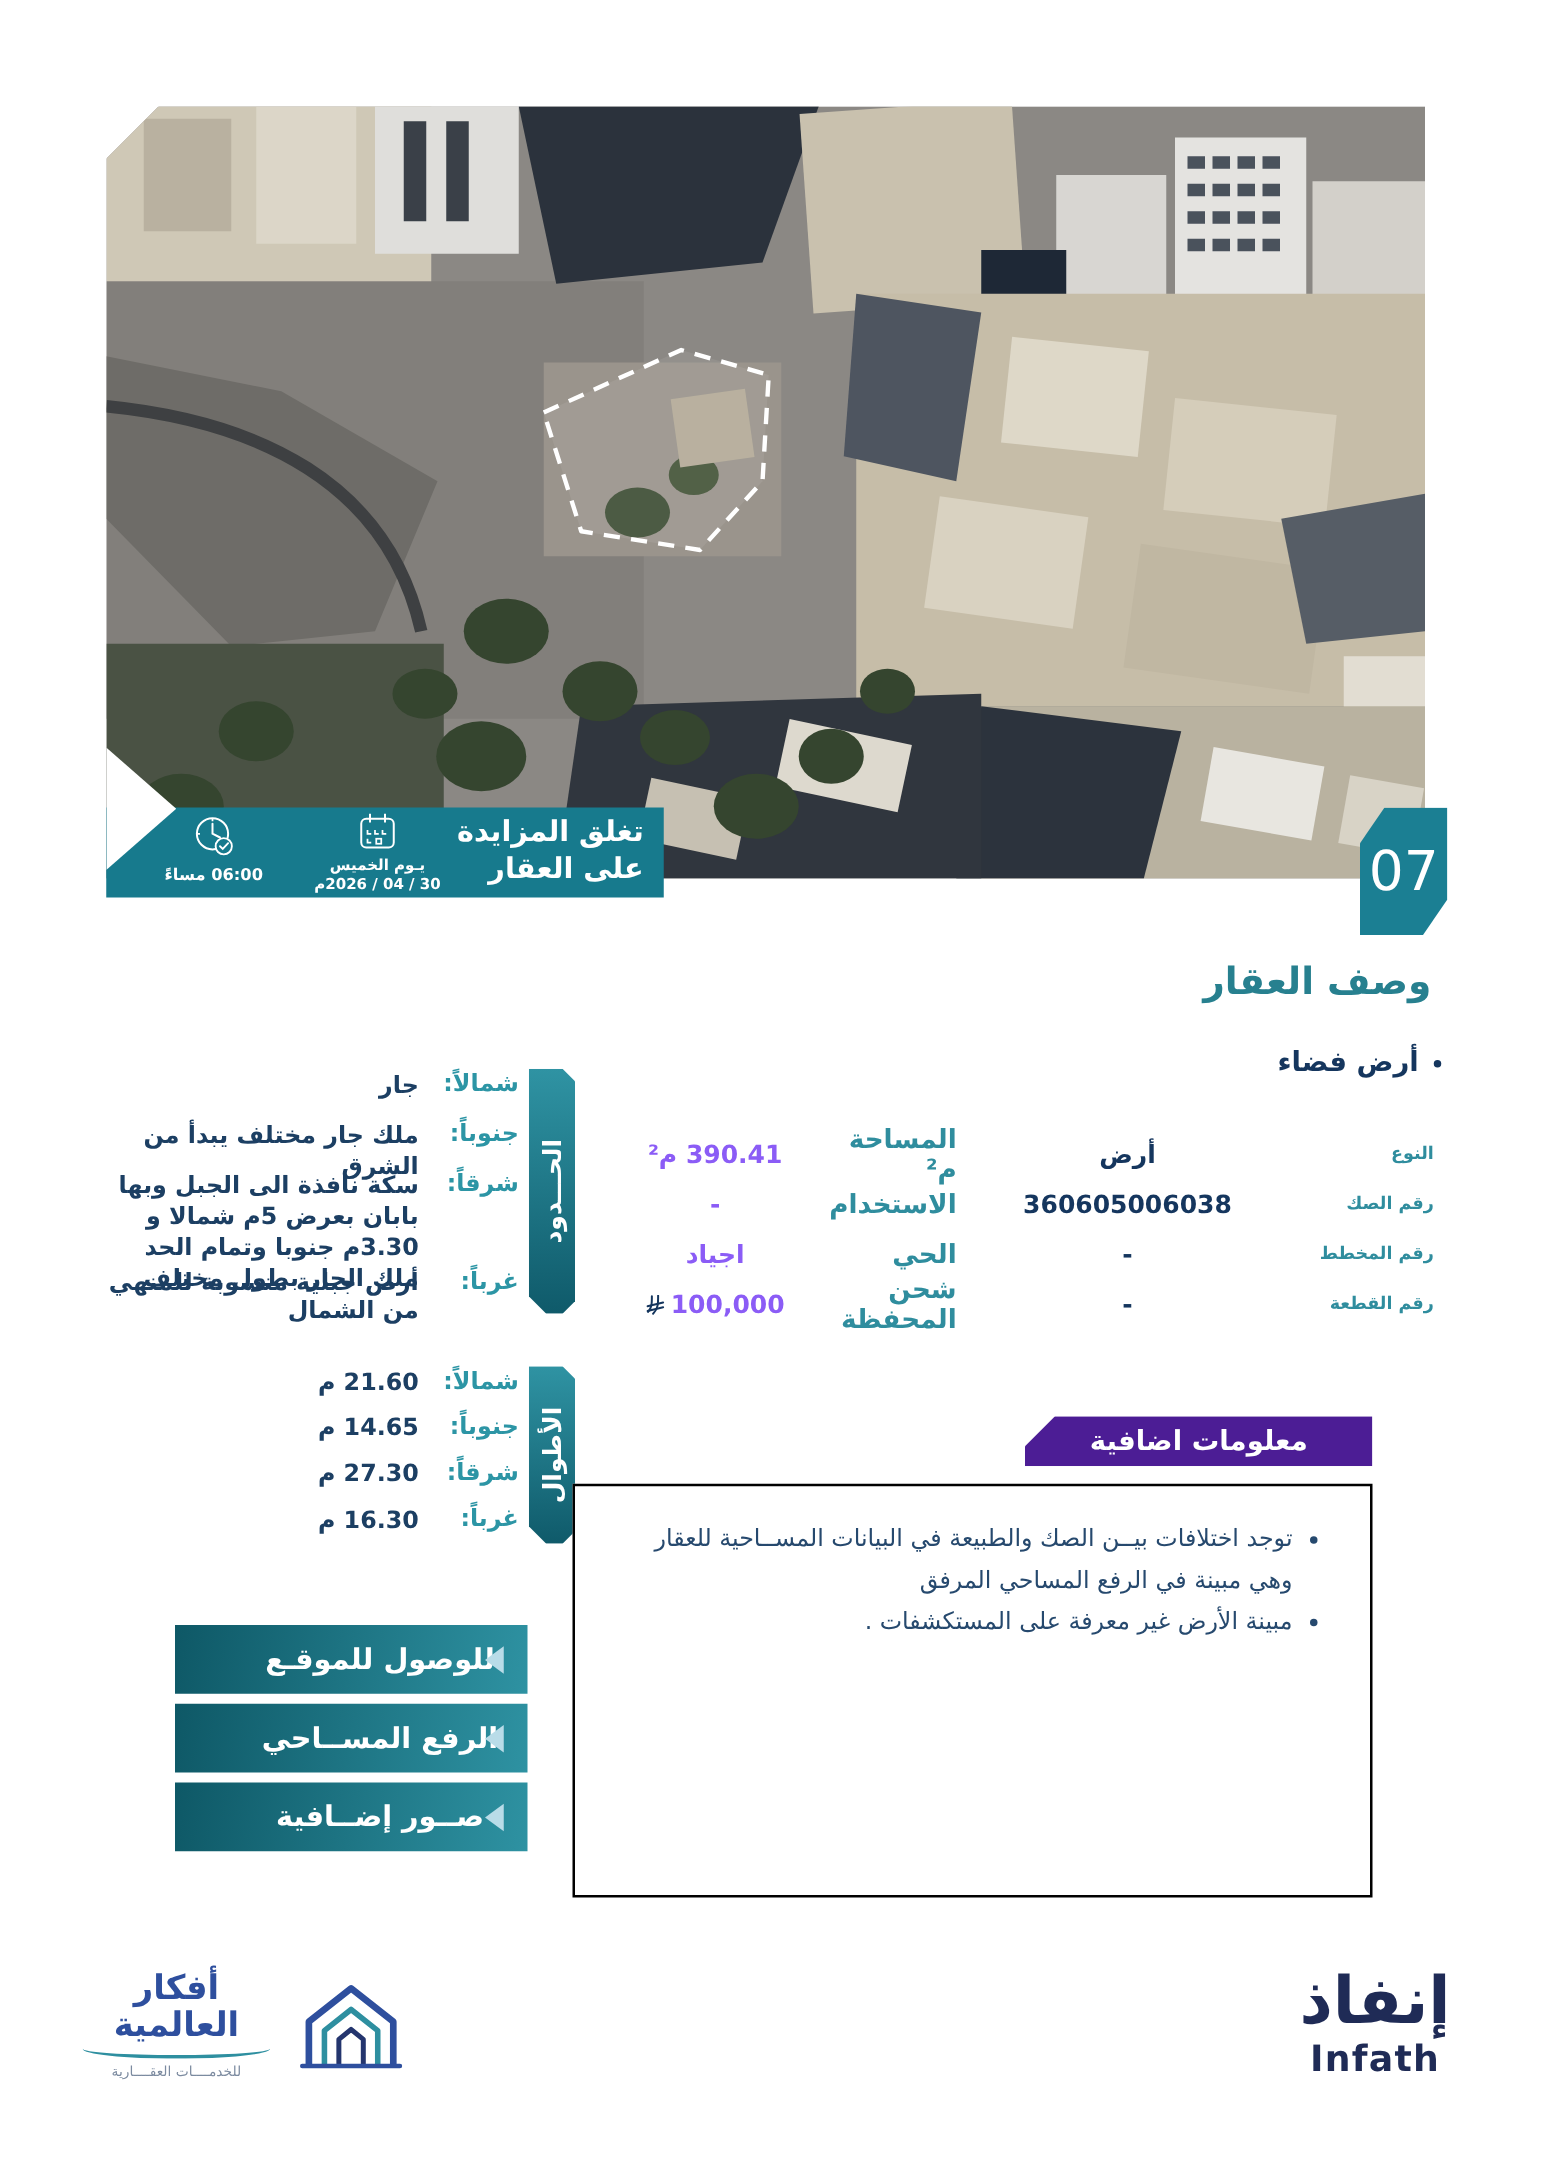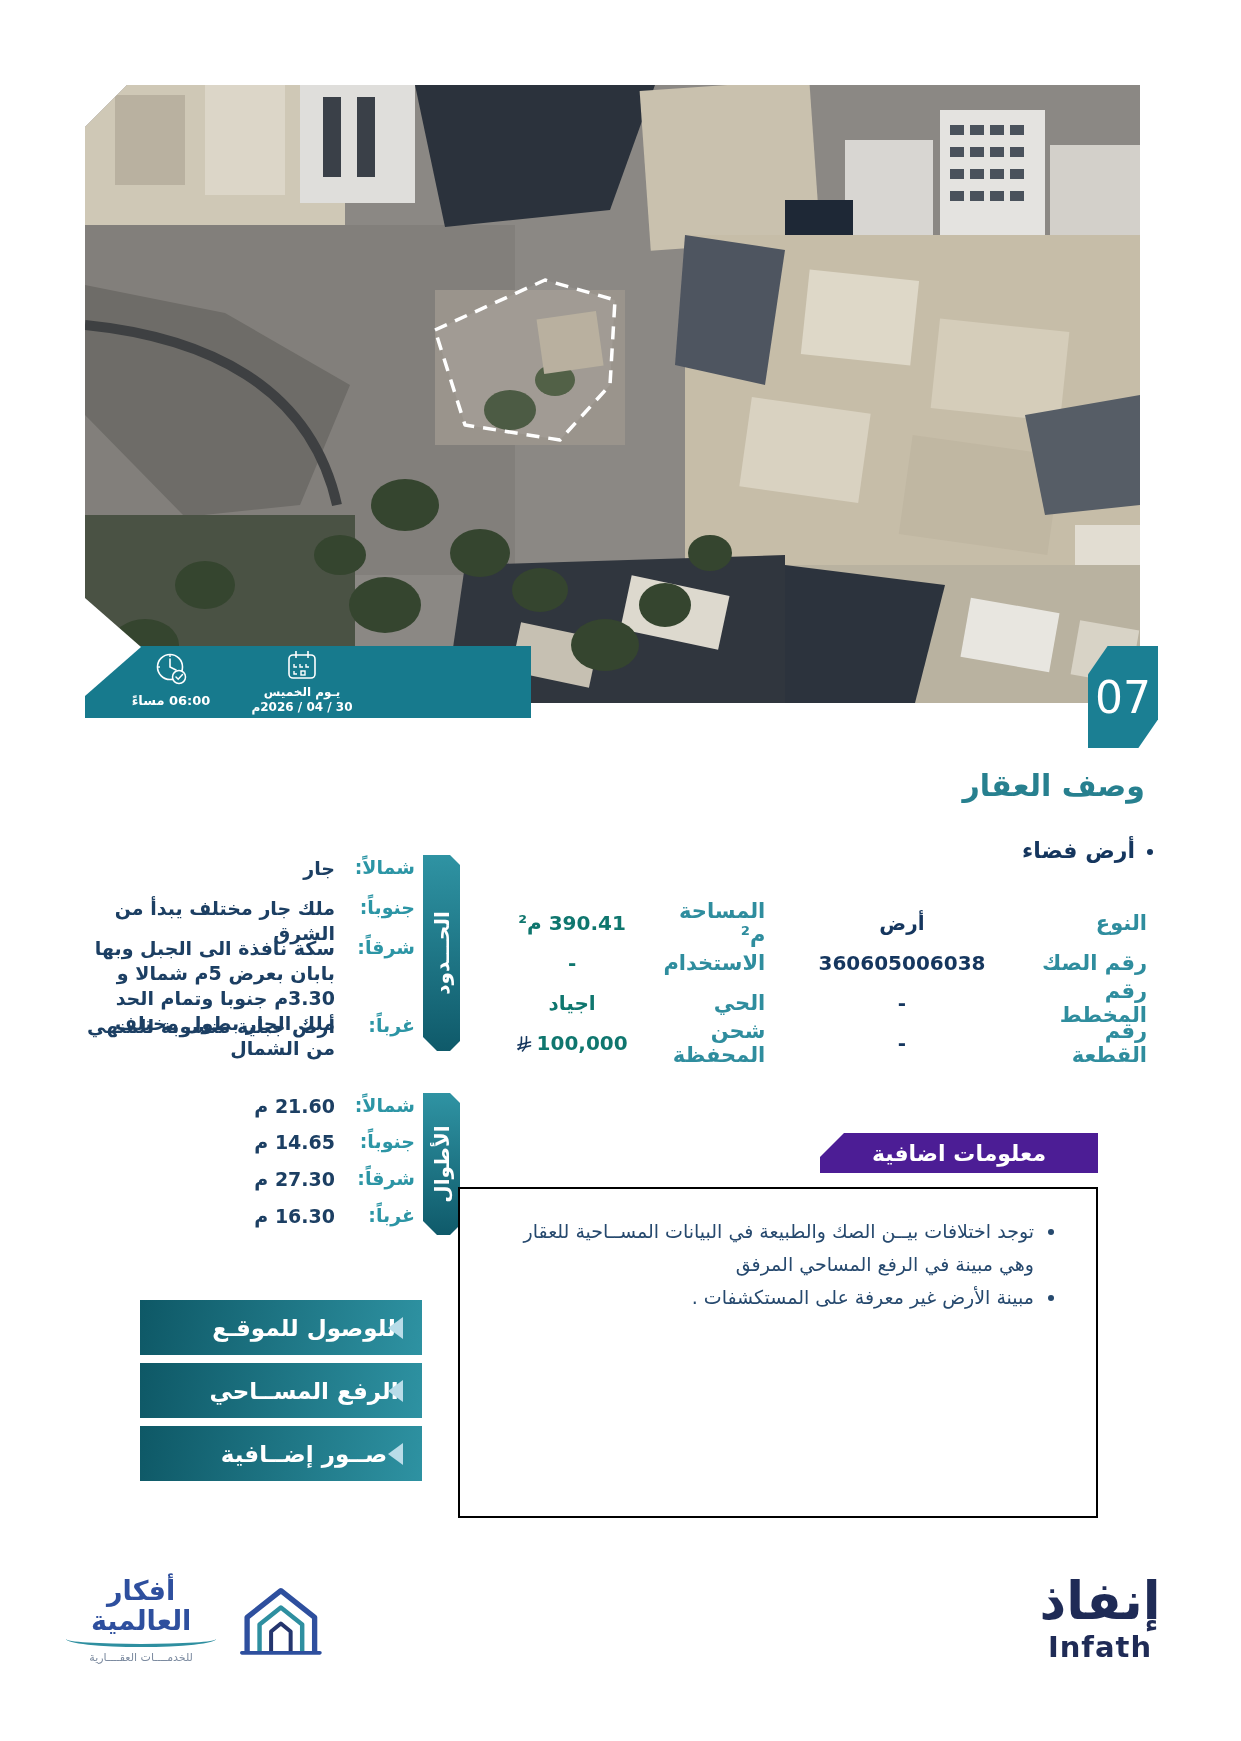--- a/index.html
+++ b/index.html
@@ -33,24 +33,24 @@
     color:#fff;font-weight:normal;font-size:44px;display:flex;align-items:center;justify-content:center;
     font-family:"DejaVu Sans",sans-serif;
   }
   
   .desc-title{position:absolute;right:96px;top:768px;color:#27808f;font-size:30px;font-weight:bold;}
   .desc-bullet{position:absolute;right:88px;top:838px;color:#15365e;font-size:22px;font-weight:bold;}
   .dot{display:inline-block;width:6px;height:6px;border-radius:50%;background:#15365e;vertical-align:middle;margin-left:12px;}
   
   .details{position:absolute;right:94px;top:903px;width:655px;}
   .detail-row{display:flex;align-items:center;height:40px;direction:rtl;}
-  .lab-a{width:115px;text-align:right;color:#2f8d9e;font-size:21px;font-weight:bold;}
+  .lab-a{width:115px;text-align:right;color:#2f8d9e;font-size:14px;font-weight:bold;}
   .val-a{width:290px;text-align:center;color:#15365e;font-size:20px;font-weight:bold;}
   .lab-b{width:120px;text-align:right;color:#2f8d9e;font-size:21px;font-weight:bold;}
-  .val-b{width:170px;text-align:center;color:#0f766e;font-size:20px;font-weight:bold;}
+  .val-b{width:170px;text-align:center;color:#8b5cf6;font-size:20px;font-weight:bold;}
   .riyal{display:inline-block;vertical-align:middle;margin-right:5px;}
   
   .side-tab{
     position:absolute;right:781px;width:37px;z-index:1;
     background:linear-gradient(180deg,#2f93a3 0%,#0f5a6a 100%);
     display:flex;align-items:center;justify-content:center;
     clip-path:polygon(0 0,calc(100% - 10px) 0,100% 10px,100% calc(100% - 10px),calc(100% - 10px) 100%,14px 100%,0 calc(100% - 14px));
   }
   .tab-bounds{top:855px;height:196px;}
   .tab-lengths{top:1093px;height:142px;}
@@ -173,20 +173,24 @@
       <ellipse cx="425" cy="325" rx="26" ry="20" fill="#3f4f36"></ellipse>
       <ellipse cx="470" cy="295" rx="20" ry="16" fill="#45553a"></ellipse>
       <rect x="455" y="230" width="60" height="55" fill="#b4ab98" transform="rotate(-8 485 257)"></rect>
       <g>
         <polygon points="350,245 460,195 530,215 525,300 475,355 380,340" fill="rgba(255,255,255,0.07)" stroke="#ffffff" stroke-width="3.5" stroke-dasharray="13 9" stroke-linejoin="round"></polygon>
       </g>
     </svg>
   </div>
 
   <div class="banner">
+    <div class="banner-title">
+      <div>تغلق المزايدة</div>
+      <div>على العقار</div>
+    </div>
     <div class="banner-cal">
       <svg width="32" height="32" viewBox="0 0 32 32">
         <rect x="3" y="6" width="26" height="23" rx="4" fill="none" stroke="#ffffff" stroke-width="1.6"></rect>
         <line x1="10" y1="2" x2="10" y2="9" stroke="#ffffff" stroke-width="1.6"></line>
         <line x1="22" y1="2" x2="22" y2="9" stroke="#ffffff" stroke-width="1.6"></line>
         <g stroke="#ffffff" stroke-width="1.4" fill="none">
           <path d="M8 15 v3 h3"></path>
             <path d="M14 15 v3 h3"></path>
             <path d="M20 15 v3 h3"></path>
           <path d="M8 22 v3 h3"></path>

